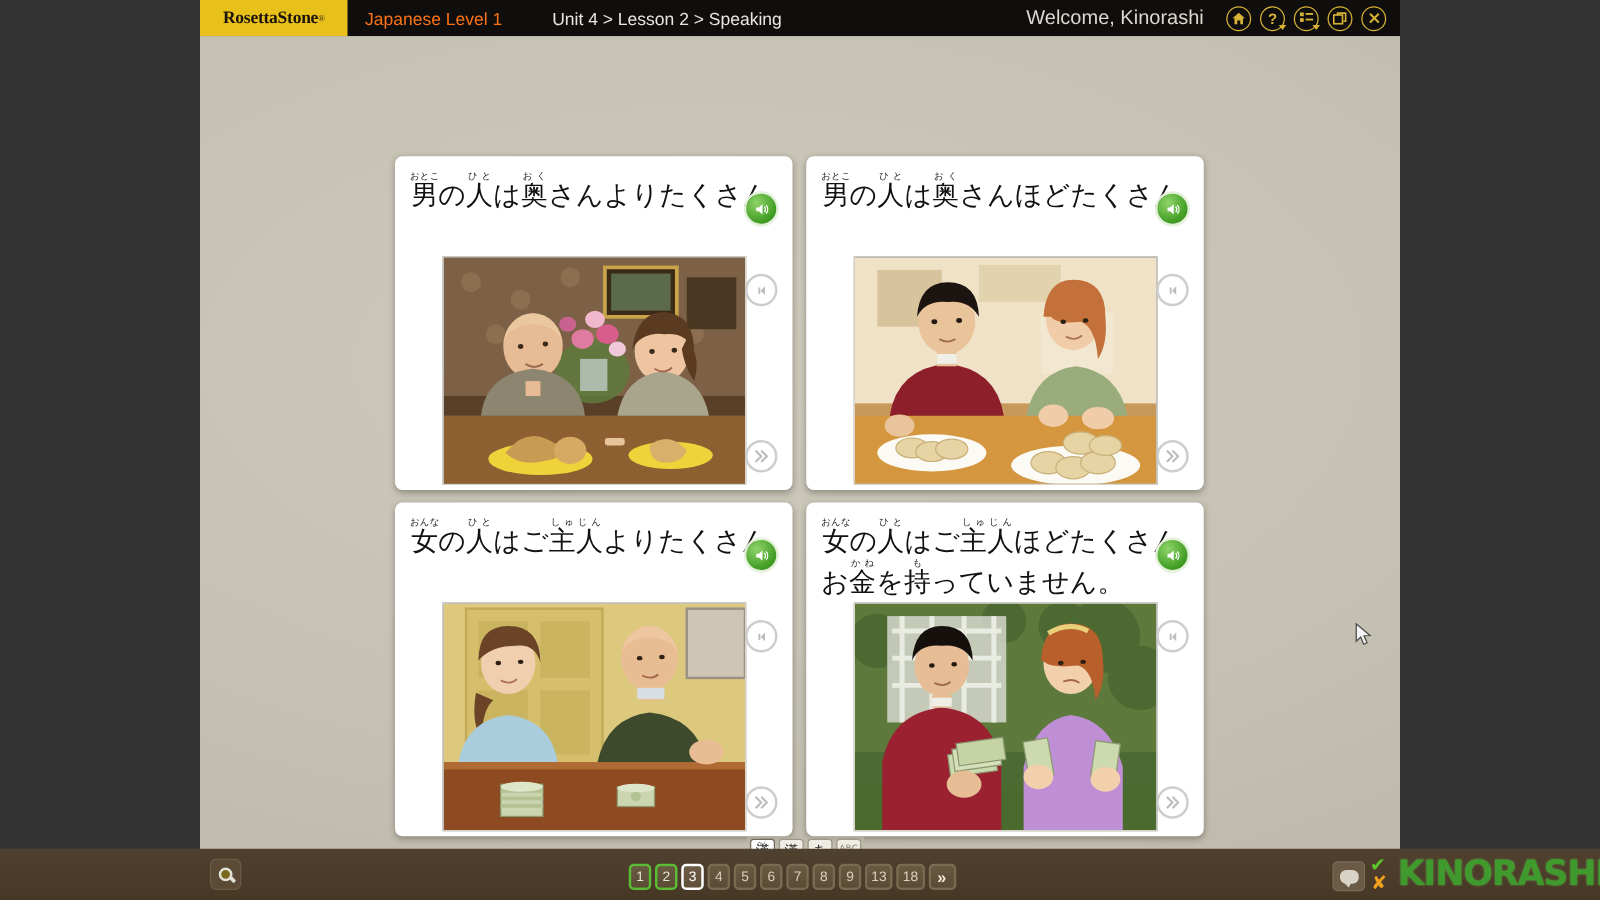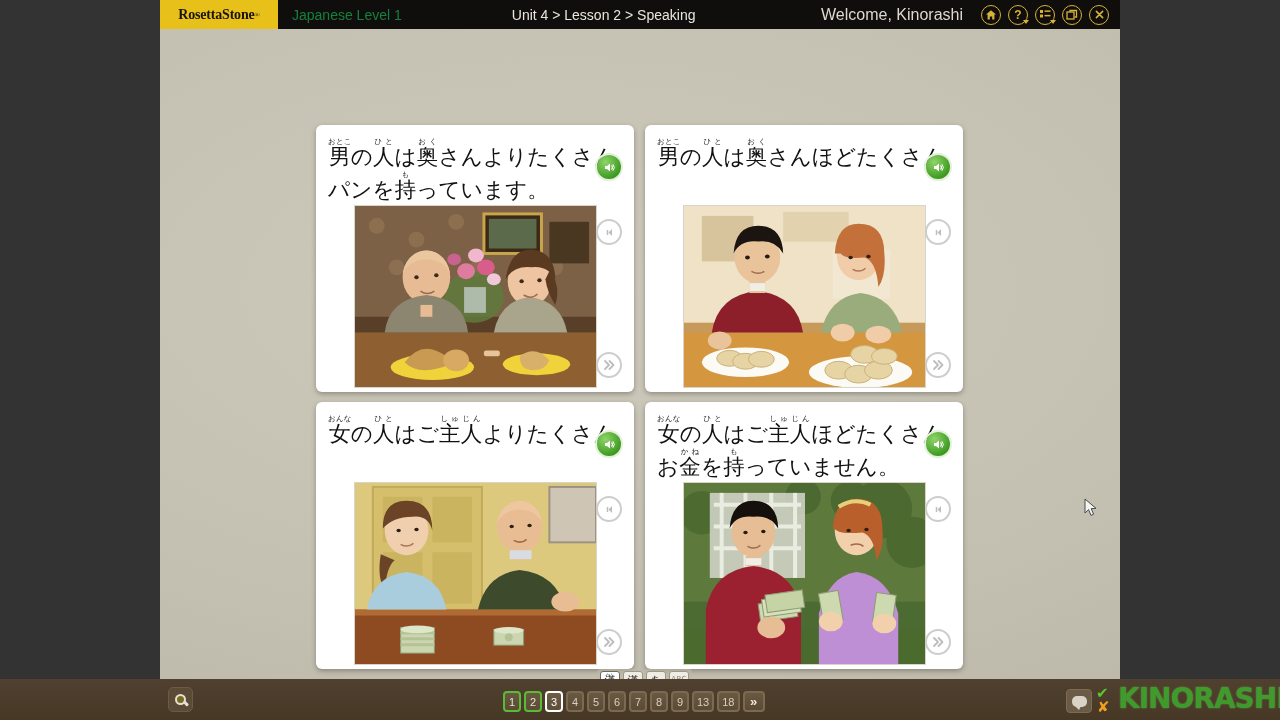--- a/index.html
+++ b/index.html
@@ -24,24 +24,24 @@
   }
   #logo {
     width: 118px; height: 29px; background: #e8c01a;
     display: flex; align-items: center; justify-content: center;
     color: #1a1408; font-size: 14px; font-weight: bold; letter-spacing: -0.2px;
     font-family: "Liberation Serif", "DejaVu Serif", serif;
   }
   #logo .ls { font-weight: bold; }
   #logo .reg { font-size: 7px; vertical-align: super; font-weight: normal; }
   #course-title {
-    color: #15803d; font-size: 14px; margin-left: 14px; white-space: nowrap;
+    color: #f97316; font-size: 14px; margin-left: 14px; white-space: nowrap;
   }
   #breadcrumb {
-    color: #e9e6df; font-size: 14px; margin-left: 70px; white-space: nowrap; padding-left: 40px;
+    color: #e9e6df; font-size: 14px; white-space: nowrap; padding-left: 40px;
   }
   #welcome {
     color: #ddd9d1; font-size: 16px; margin-left: auto; margin-right: 18px; white-space: nowrap;
   }
   #header-icons { display: flex; align-items: center; gap: 7px; margin-right: 11px; }
   .hicon {
     width: 20px; height: 20px; border-radius: 50%;
     border: 1.4px solid #d6b236; color: #d6b236;
     display: flex; align-items: center; justify-content: center;
     font-size: 11px; position: relative; background: transparent;
@@ -236,23 +236,20 @@
     </div>
 
     <div id="stage">
 
       <div id="grid">
 
         <div class="card">
           <div class="card-text">
             <div class="jline">
               <ruby>男<rt>おとこ</rt></ruby>の<ruby>人<rt>ひと</rt></ruby>は<ruby>奥<rt>おく</rt></ruby>さんよりたくさん
-            </div>
-            <div class="jline">
-              パンを<ruby>持<rt>も</rt></ruby>っています。
             </div>
           </div>
           <div class="btn-speaker">
             <svg width="13" height="13" viewBox="0 0 13 13">
                 <path d="M2 5 H4 L7 2.4 V10.6 L4 8 H2 Z" fill="#ffffff"></path>
                 <path d="M8.5 4.4 a3 3 0 0 1 0 4.2" stroke="#fff" stroke-width="1.1" fill="none"></path>
                 <path d="M9.9 3.2 a5 5 0 0 1 0 6.6" stroke="#fff" stroke-width="1" fill="none"></path>
               </svg>
           </div>
           <div class="card-photo">

